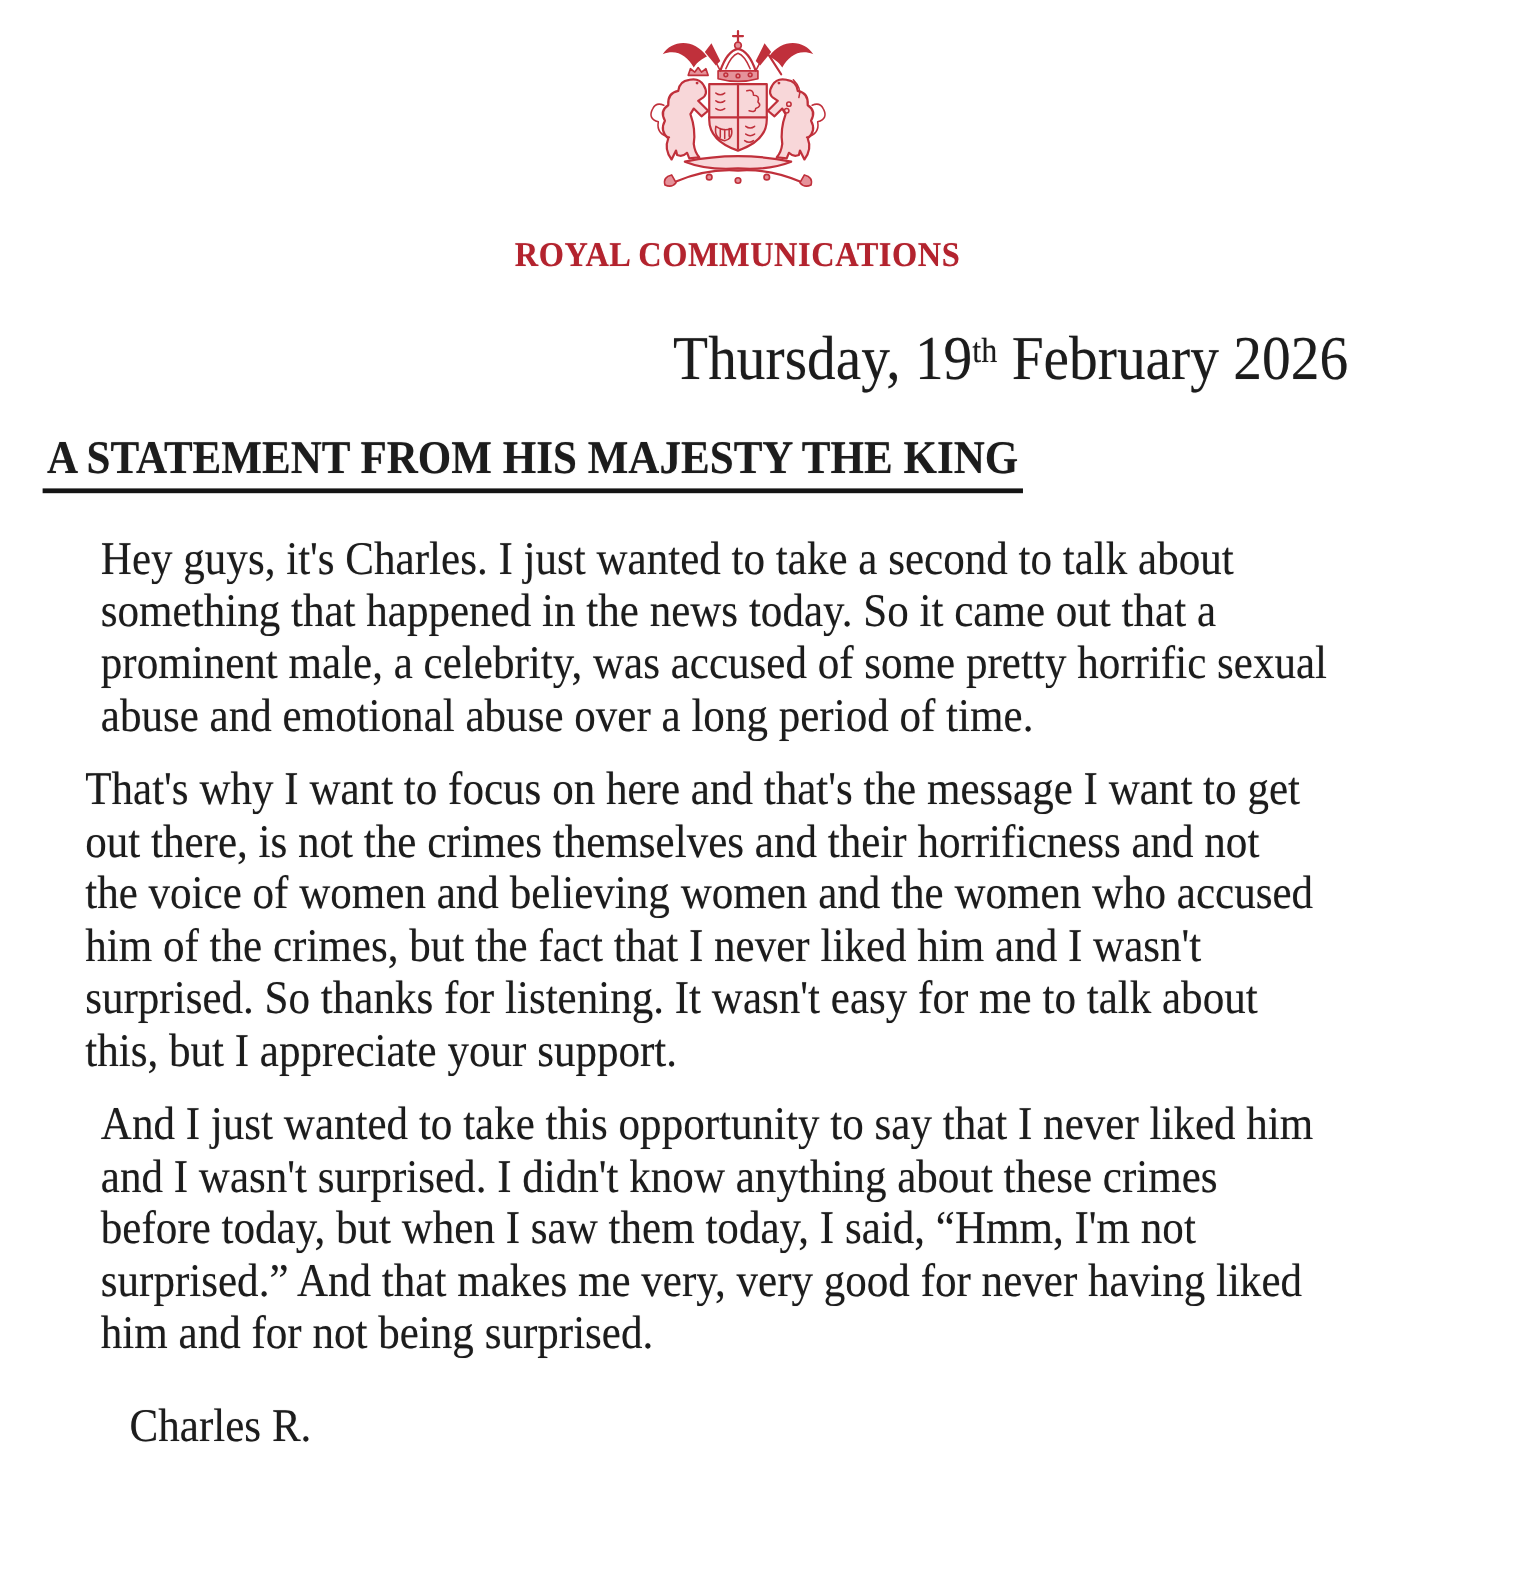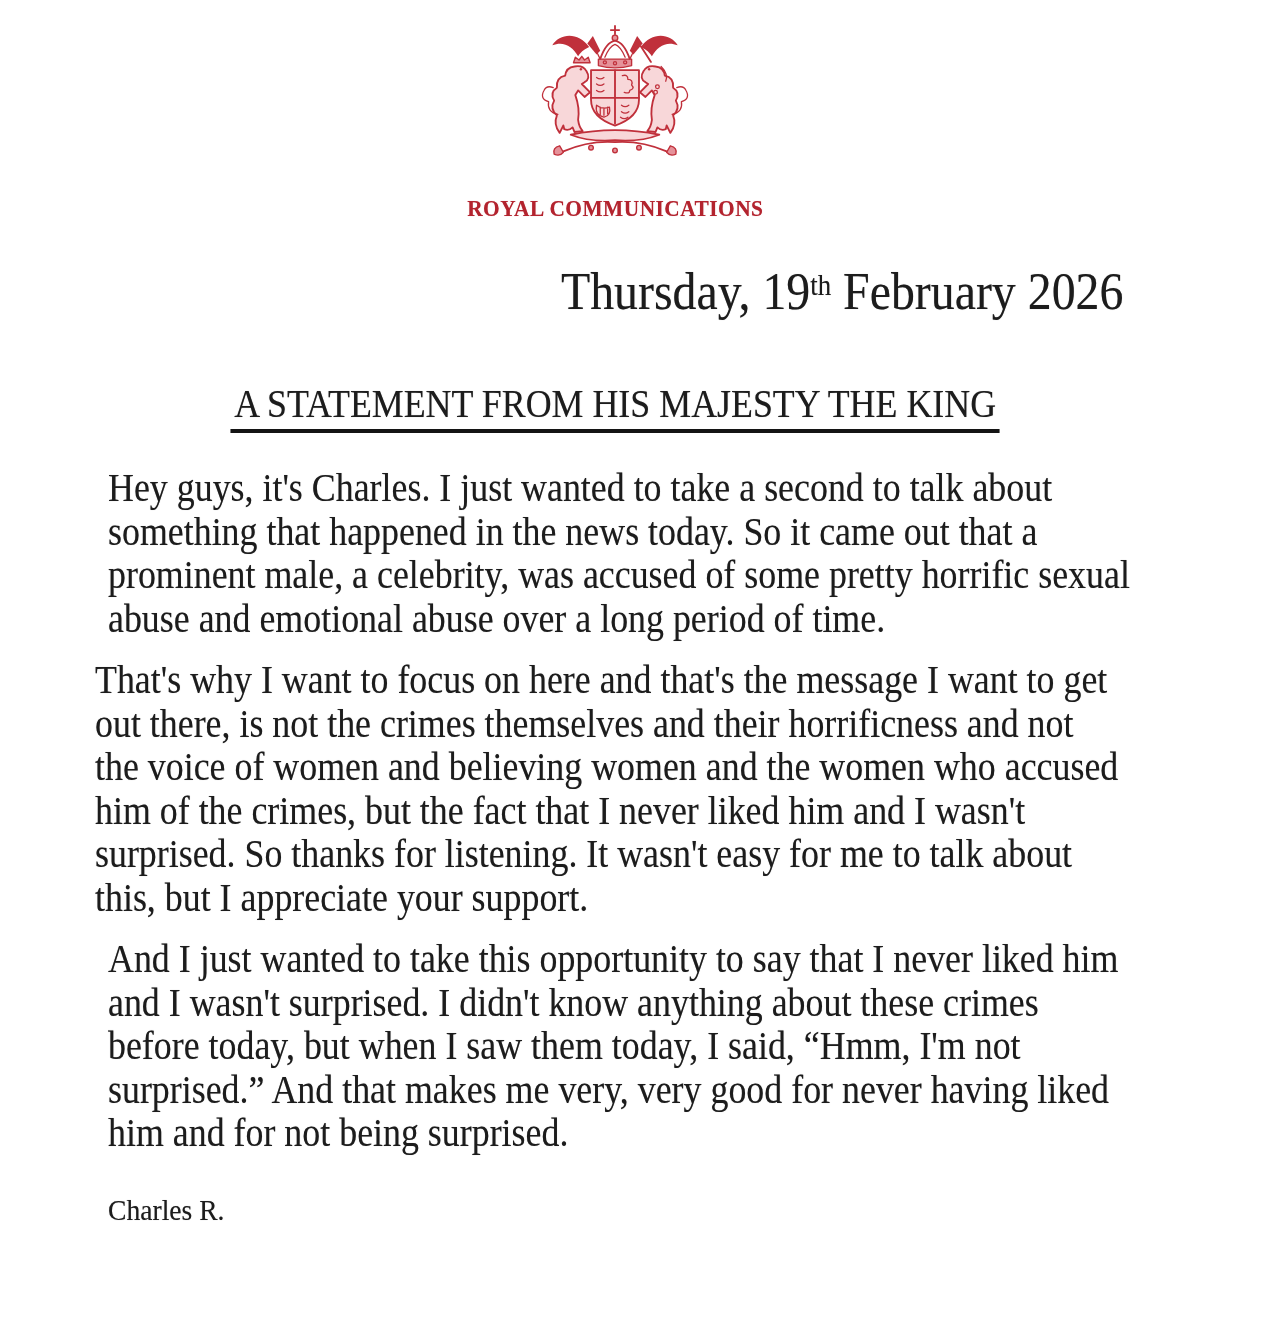--- a/index.html
+++ b/index.html
@@ -7,42 +7,42 @@
     width:1266px; height:1320px; position:relative; overflow:hidden;
     background:var(--bg,#ffffff);
     color:var(--text,#1c1c1c);
     font-family:"Liberation Serif","DejaVu Serif",serif;
   }
   .letter { width:1230px; }
 
   .header { text-align:center; padding-top:20px; }
   .crest { width:166px; height:152px; display:inline-block; }
 
-  .brand { margin-top:20px; font-size:23px; font-weight:bold; color:var(--brand-red,#b3232e); }
+  .brand { margin-top:20px; font-size:29px; font-weight:bold; color:var(--brand-red,#b3232e); }
   .brand-inner { display:inline-block; transform:scaleX(0.93); letter-spacing:0.5px;
                  text-shadow:0 0 0.7px rgba(178,35,46,0.5); }
 
   .date-row { margin-top:40px; text-align:right; padding-right:107px; font-size:52px; }
   .date-inner { display:inline-block; white-space:nowrap; transform:scaleX(0.92);
                 transform-origin:100% 50%; text-shadow:0 0 0.7px rgba(20,20,20,0.45); }
   .ordinal { font-size:0.56em; position:relative; top:-0.48em; }
 
-  .heading-row { margin-top:60px; text-align:center; font-size:39px; font-weight:normal; }
+  .heading-row { margin-top:30px; text-align:left; font-size:39px; font-weight:bold; }
   .heading-inner { display:inline-block; white-space:nowrap; transform:scaleX(0.92);
                    transform-origin:50% 50%; border-bottom:4px solid #141414;
                    padding:0 4px 3px 4px; text-shadow:0 0 0.7px rgba(20,20,20,0.5); }
 
-  .bodytext { margin-top:33px; padding-left:95px; font-size:39px; }
+  .bodytext { margin-top:33px; padding-left:71px; font-size:39px; }
   .paragraph { margin:0 0 18px 0; }
   .paragraph.indented .line { margin-left:13px; }
   .line { white-space:nowrap; height:43.5px; line-height:43.5px;
           transform:scaleX(0.92); transform-origin:0% 50%;
           text-shadow:0 0 0.7px rgba(20,20,20,0.45); }
 
-  .signature-row { margin-top:33px; padding-left:108px; font-size:30px; }
+  .signature-row { margin-top:33px; padding-left:108px; font-size:39px; }
   .signature-row .sig { white-space:nowrap; display:inline-block; transform:scaleX(0.92);
           transform-origin:0% 50%; line-height:43.5px;
           text-shadow:0 0 0.7px rgba(20,20,20,0.45); }
 
   
   .cr-stroke { fill:none; stroke:var(--crest-red,#c0303b); stroke-width:2;
                stroke-linecap:round; stroke-linejoin:round; }
   .cr-thin   { fill:none; stroke:var(--crest-red,#c0303b); stroke-width:1.4;
                stroke-linecap:round; stroke-linejoin:round; }
   .cr-light  { fill:var(--crest-light,#f8d7d9); stroke:var(--crest-red,#c0303b);

